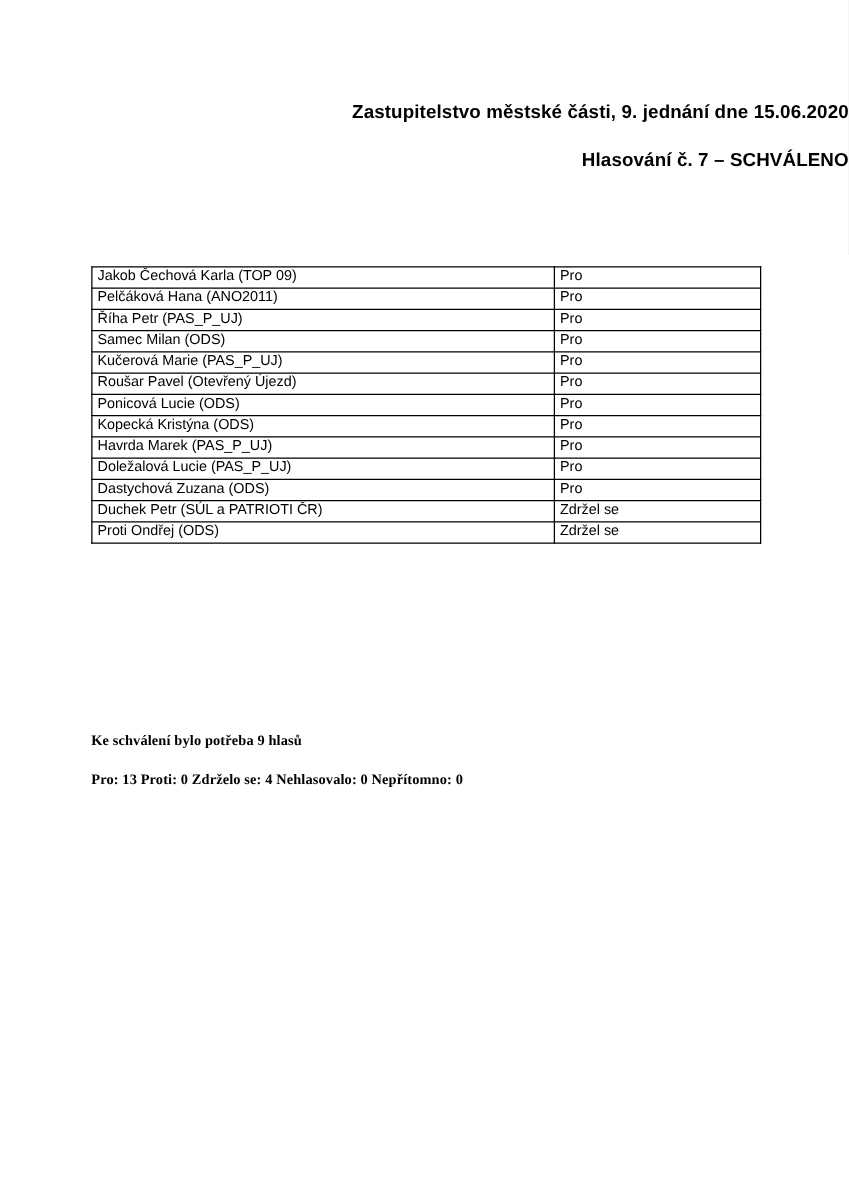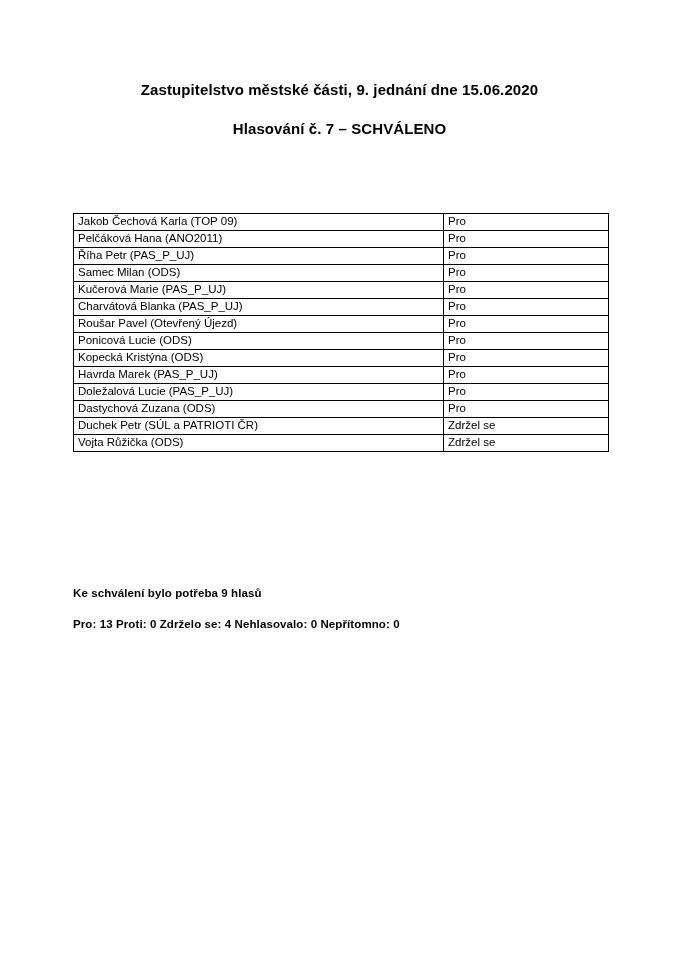--- a/index.html
+++ b/index.html
@@ -12,21 +12,21 @@
     margin: 0 auto;
     font-family: "Liberation Sans", sans-serif;
     color: #000000;
     overflow: hidden;
   }
   .titles {
     position: absolute;
     top: 82px;
     left: 0;
     right: 0;
-    text-align: center;
+    text-align: right;
   }
   .title-line {
     font-size: 15px;
     font-weight: bold;
     line-height: 16px;
     margin-bottom: 23px;
     letter-spacing: 0.1px;
   }
   table.vote-table {
     position: absolute;
@@ -53,20 +53,21 @@
     top: 586px;
     left: 73px;
     right: 40px;
   }
   .summary-line {
     font-size: 11.5px;
     font-weight: bold;
     line-height: 14px;
     margin-bottom: 17px;
     letter-spacing: 0.1px;
+    font-family: Liberation Serif, serif;
   }
 </style>
 </head>
 <body>
 
 <div class="page">
 
   <div class="titles">
     <div class="title-line">Zastupitelstvo městské části, 9. jednání dne 15.06.2020</div>
     <div class="title-line">Hlasování č. 7 – SCHVÁLENO</div>
@@ -93,24 +94,20 @@
         <tr>
           <td class="col-name">Samec Milan (ODS)</td>
           <td class="col-vote">Pro</td>
         </tr>
 
         <tr>
           <td class="col-name">Kučerová Marie (PAS_P_UJ)</td>
           <td class="col-vote">Pro</td>
         </tr>
 
-        <tr>
-          <td class="col-name">Charvátová Blanka (PAS_P_UJ)</td>
-          <td class="col-vote">Pro</td>
-        </tr>
 
         <tr>
           <td class="col-name">Roušar Pavel (Otevřený Újezd)</td>
           <td class="col-vote">Pro</td>
         </tr>
 
         <tr>
           <td class="col-name">Ponicová Lucie (ODS)</td>
           <td class="col-vote">Pro</td>
         </tr>
@@ -136,21 +133,21 @@
           <td class="col-vote">Pro</td>
         </tr>
 
 
         <tr>
           <td class="col-name">Duchek Petr (SÚL a PATRIOTI ČR)</td>
           <td class="col-vote">Zdržel se</td>
         </tr>
 
         <tr>
-          <td class="col-name">Vojta Růžička (ODS)</td>
+          <td class="col-name">Proti Ondřej (ODS)</td>
           <td class="col-vote">Zdržel se</td>
         </tr>
 
       </tbody>
   </table>
 
   <div class="summary">
     <div class="summary-line">Ke schválení bylo potřeba 9 hlasů</div>
     <div class="summary-line">Pro: 13 Proti: 0 Zdrželo se: 4 Nehlasovalo: 0 Nepřítomno: 0</div>
   </div>

